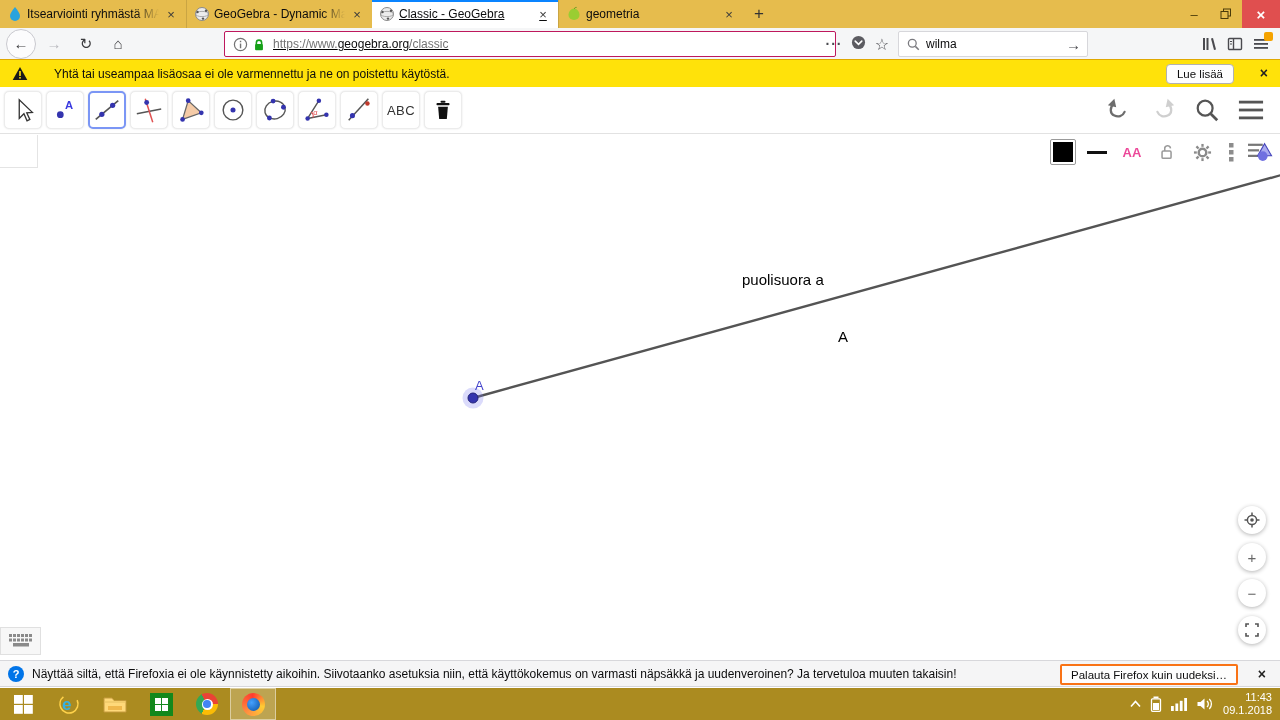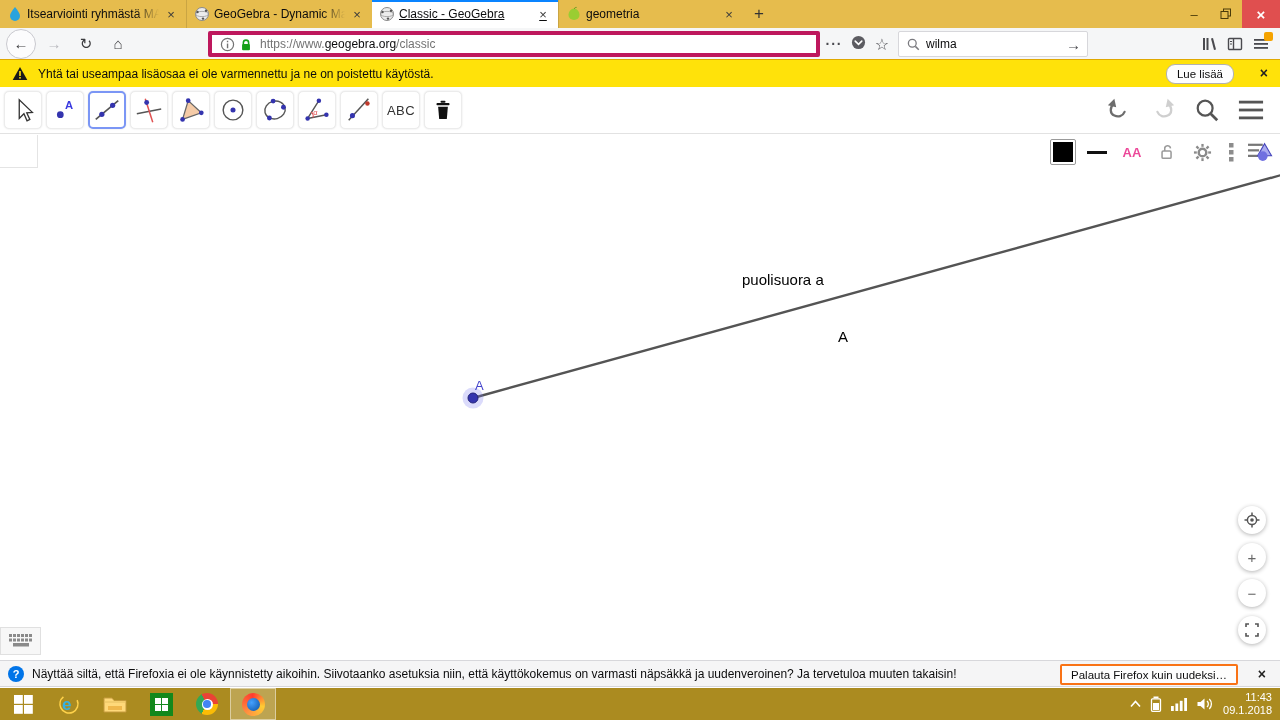--- a/index.html
+++ b/index.html
@@ -19,35 +19,35 @@
   #newtab{width:30px;height:28px;display:flex;align-items:center;justify-content:center;font-size:17px;color:#333;}
   #wincontrols{position:absolute;right:0;top:0;height:28px;display:flex;}
   .wc{width:32px;height:28px;display:flex;align-items:center;justify-content:center;color:#4a3b0a;font-size:13px;}
   .wc.close{width:38px;background:#e04f4f;color:#fff;font-size:15px;font-weight:bold;}
 
   
   #navbar{position:absolute;left:0;top:28px;width:1280px;height:32px;background:#f5f6f7;display:flex;align-items:center;border-bottom:1px solid #e0a800;}
   .navbtn{width:28px;height:28px;display:flex;align-items:center;justify-content:center;color:#3b3b3e;font-size:15px;margin-left:4px;}
   #backbtn{width:30px;height:30px;border-radius:50%;border:1px solid #c9c9cf;background:#fcfcfd;margin-left:6px;}
   #fwdbtn{color:#b8b8bd;}
-  #urlbar{position:absolute;left:208px;top:3px;width:612px;height:26px;background:#fff;border:4px solid #be185d;border-radius:2px;display:flex;align-items:center;font-size:12px;}
+  #urlbar{position:absolute;left:224px;top:3px;width:612px;height:26px;background:#fff;border:1px solid #be185d;border-radius:2px;display:flex;align-items:center;font-size:12px;text-decoration:underline;}
   #urlbar .urltxt{color:#737373;}
   #urlbar .urldomain{color:#0c0c0d;}
   #page-actions{position:absolute;left:822px;top:3px;height:26px;display:flex;align-items:center;}
   .pa{width:24px;text-align:center;color:#4a4a4f;font-size:14px;}
   #searchbox{position:absolute;left:898px;top:3px;width:190px;height:26px;background:#fff;border:1px solid #d7d7db;border-radius:2px;display:flex;align-items:center;font-size:12px;color:#0c0c0d;}
   #searchbox .go{margin-left:auto;margin-right:6px;font-size:15px;color:#4a4a4f;}
   #right-icons{position:absolute;right:6px;top:3px;height:26px;display:flex;align-items:center;}
   .ri{width:26px;height:26px;display:flex;align-items:center;justify-content:center;position:relative;}
   .badge{position:absolute;top:1px;right:1px;width:9px;height:9px;background:#f5a300;border-radius:2px;}
 
   
   #warnbar{position:absolute;left:0;top:60px;width:1280px;height:27px;background:#ffe20a;display:flex;align-items:center;font-size:12px;color:#0c0c0d;}
-  #warnbar .msg{margin-left:10px;}
-  #luelisaa{position:absolute;right:46px;top:4px;height:20px;padding:0 10px;background:#fdfdfd;border:1px solid #b1b1b1;border-radius:9px;font-size:11.5px;color:#0c0c0d;display:flex;align-items:center;}
+  #warnbar .msg{margin-left:26px;}
+  #luelisaa{position:absolute;right:46px;top:4px;height:20px;padding:0 10px;background:#fdfdfd;border:1px solid #b1b1b1;border-radius:4px;font-size:11.5px;color:#0c0c0d;display:flex;align-items:center;}
   #luelisaa::first-letter{text-decoration:underline;}
   #warnclose{position:absolute;right:12px;top:5px;font-size:14px;font-weight:bold;color:#222;}
 
   
   #ggbbar{position:absolute;left:0;top:87px;width:1280px;height:47px;background:#fff;border-bottom:1px solid #e2e2e2;box-shadow:0 1px 2px rgba(0,0,0,0.08);display:flex;align-items:center;}
   .tool{width:38px;height:38px;margin-left:4px;border-radius:5px;background:#fff;border:1px solid #ececec;box-shadow:0 0 2px rgba(0,0,0,0.12);display:flex;align-items:center;justify-content:center;}
   .tool.selected{border:2px solid #7b96f5;}
   .tool.abc{font-size:13px;color:#333;letter-spacing:.5px;}
   #ggbright{margin-left:auto;margin-right:16px;display:flex;align-items:center;gap:18px;}
 

